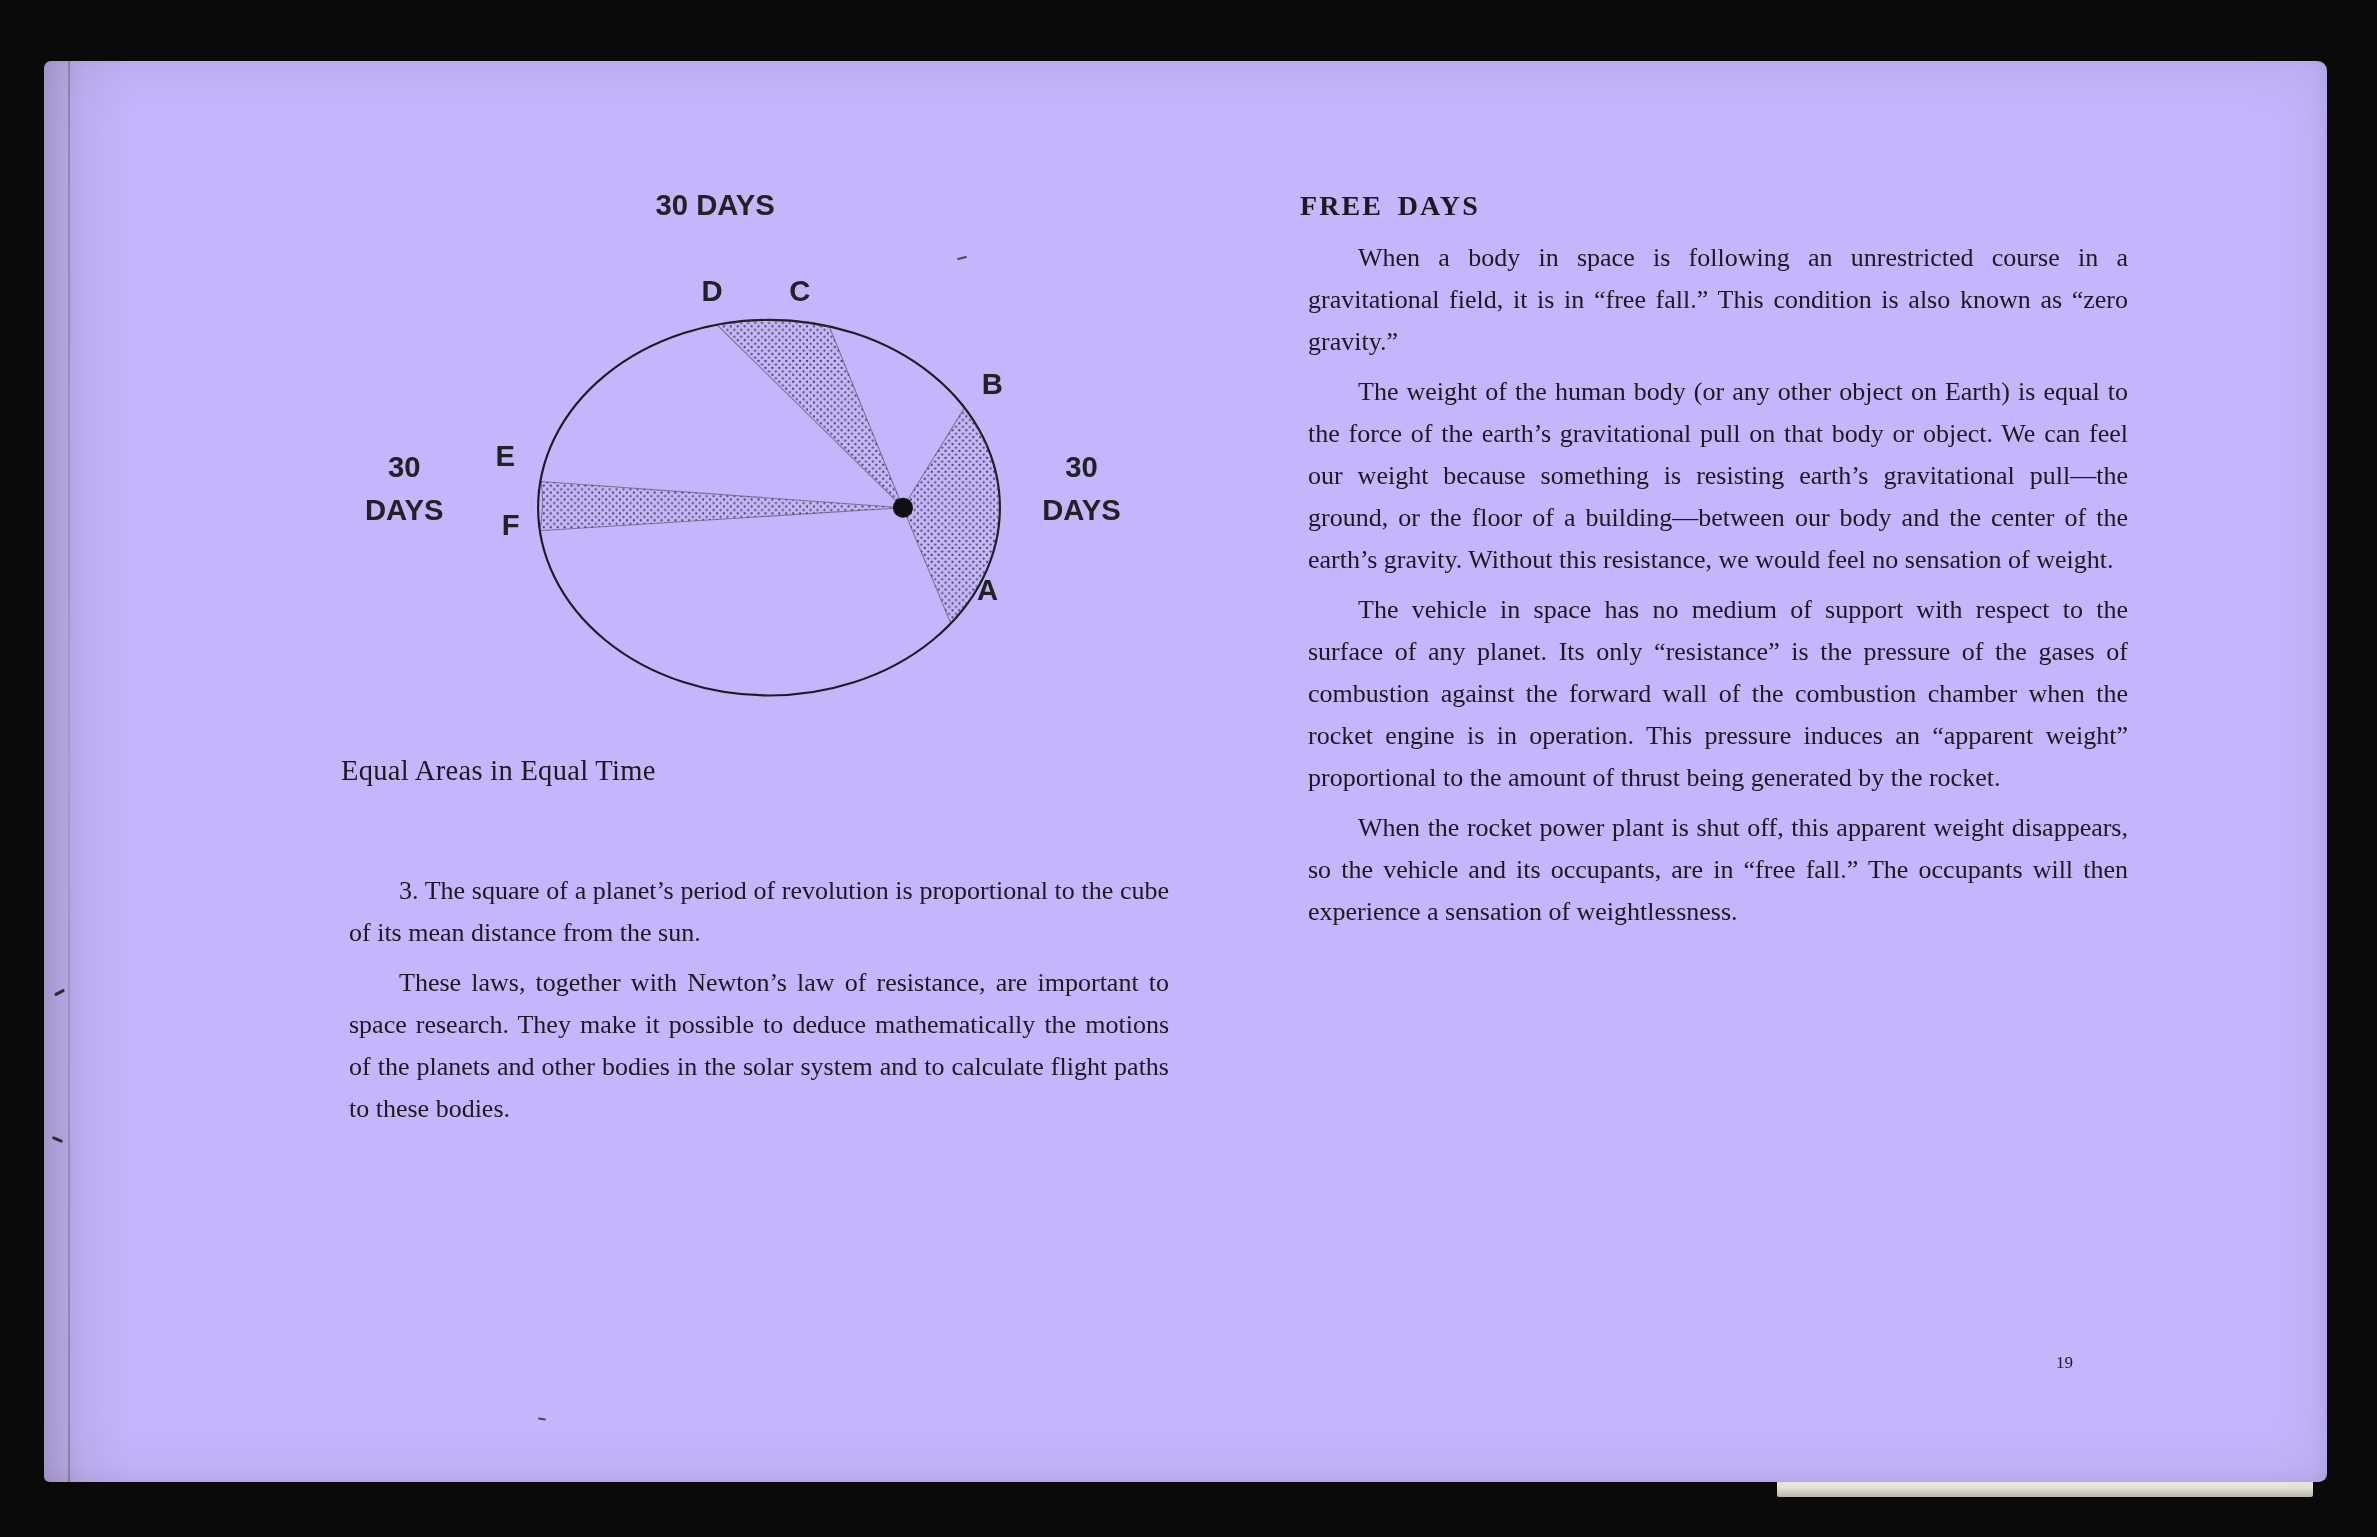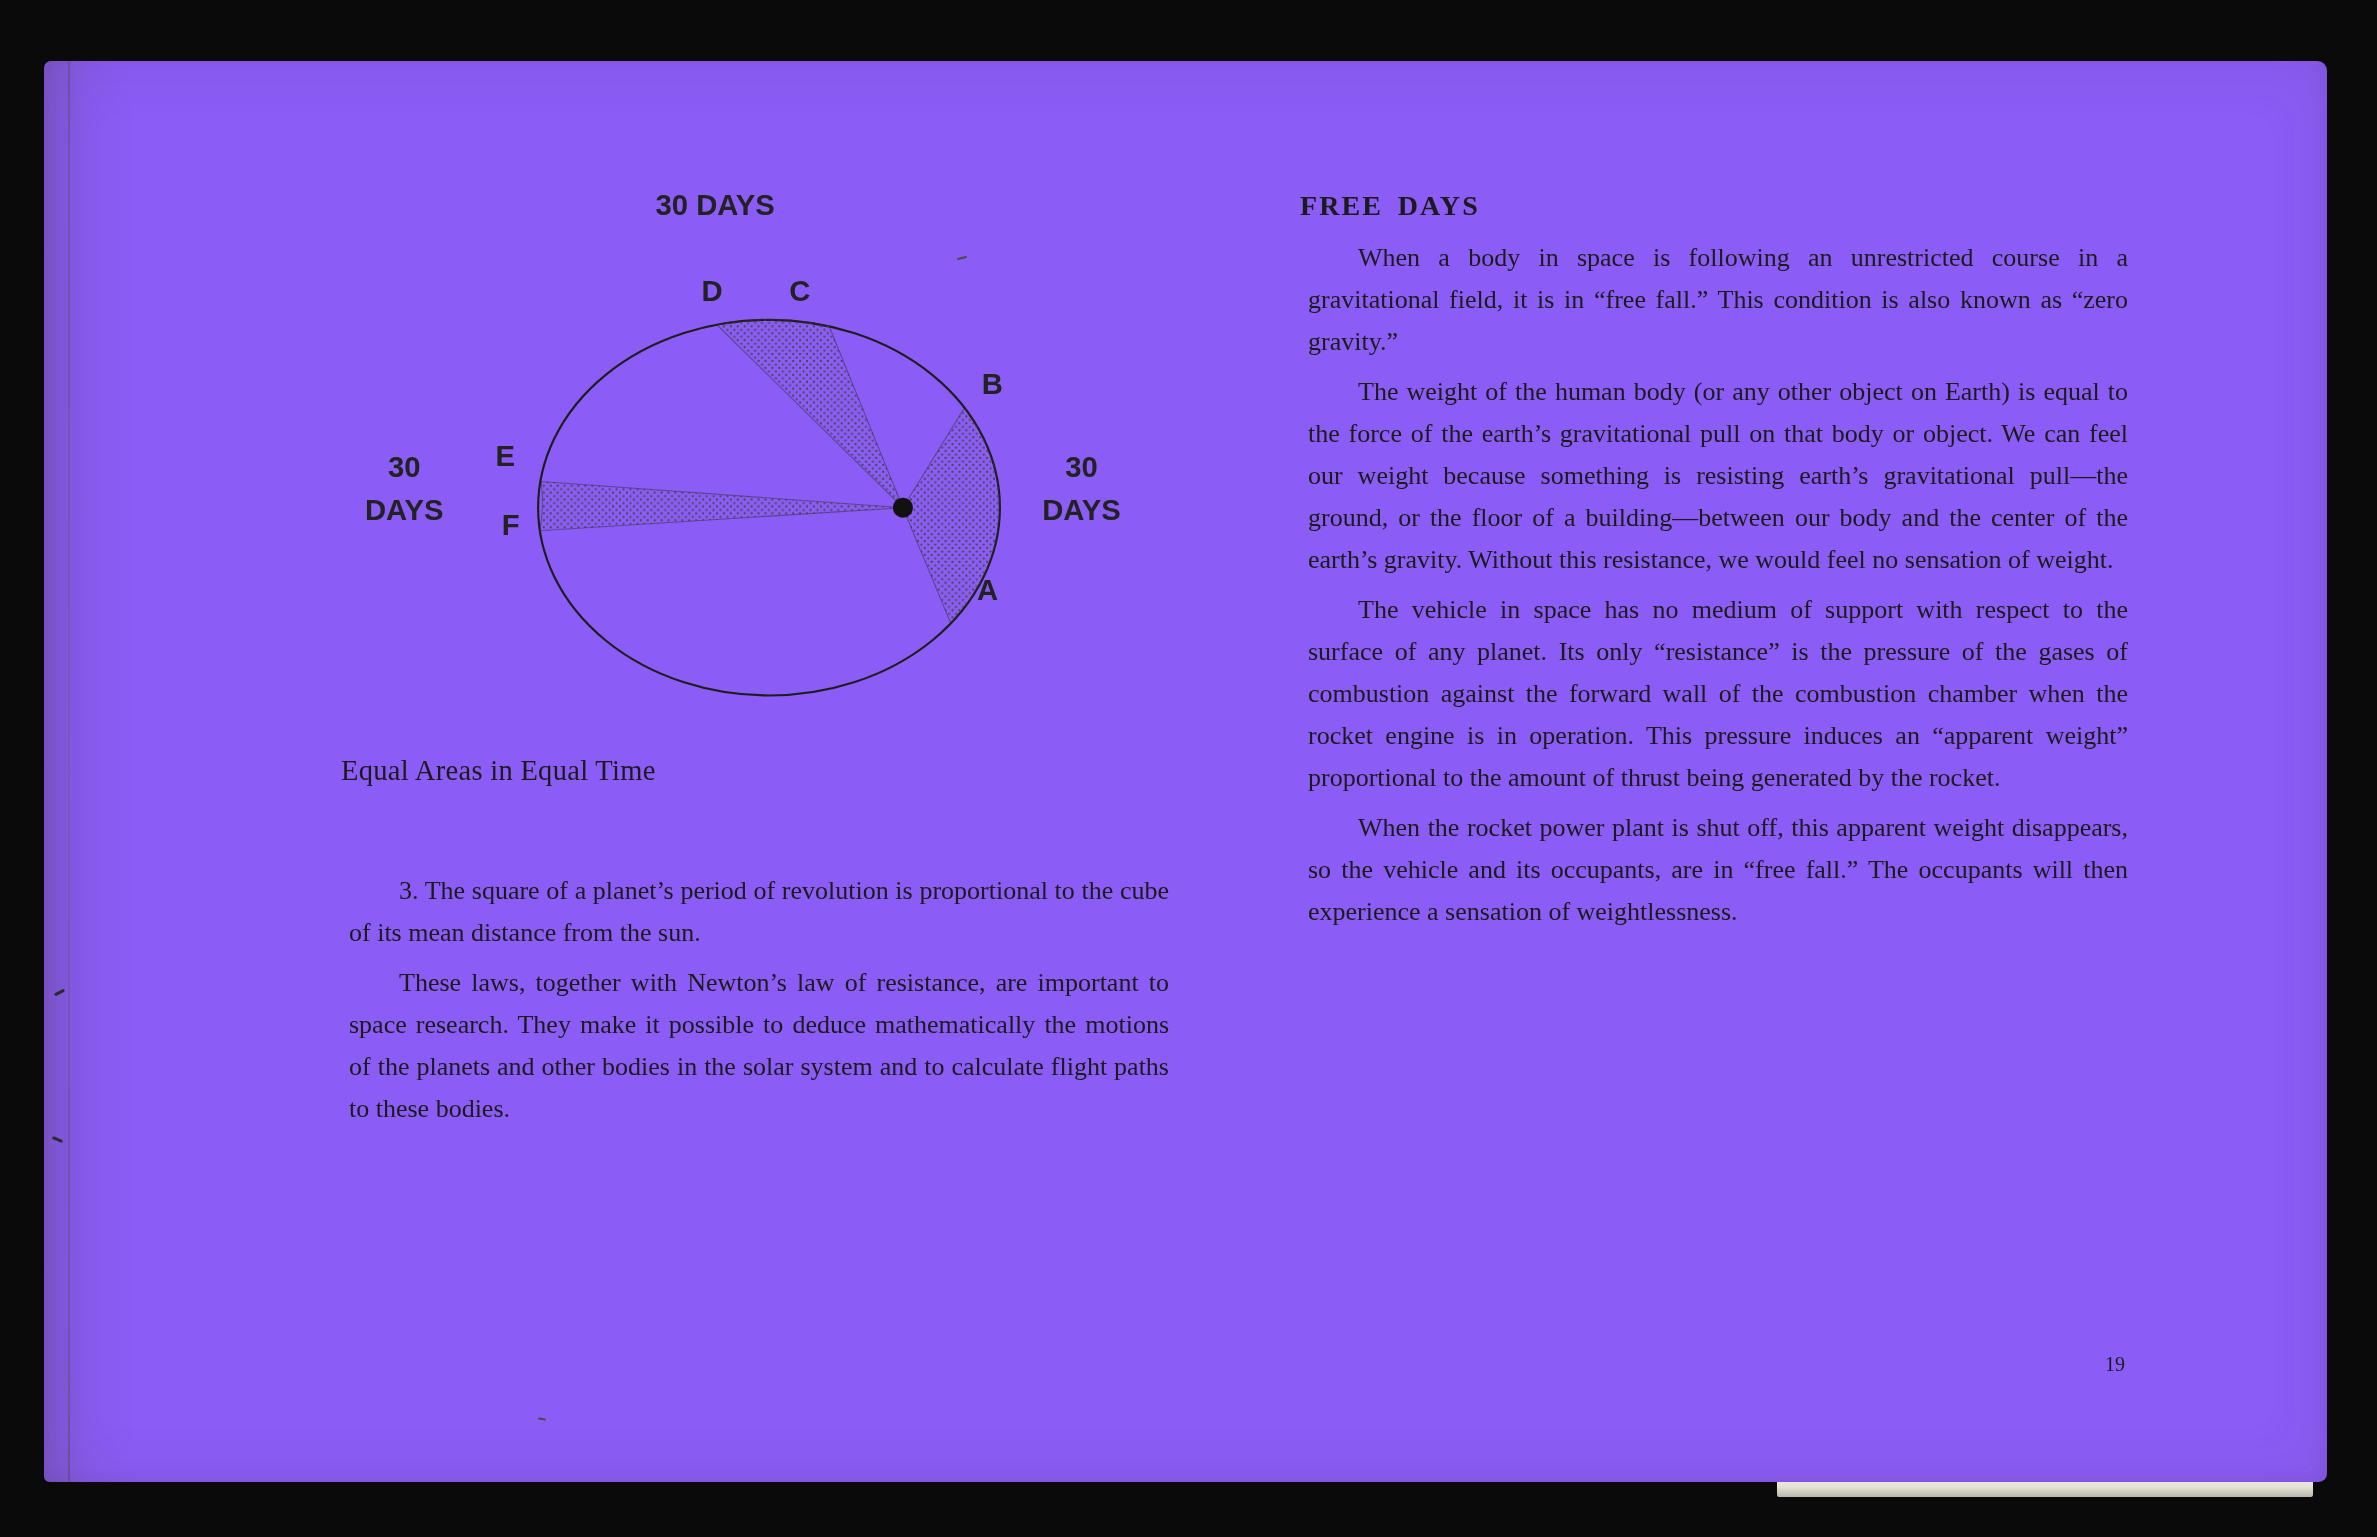--- a/index.html
+++ b/index.html
@@ -4,21 +4,21 @@
 <style>
   * { box-sizing: border-box; }
   html, body { margin: 0; padding: 0; background: #070707; }
   #canvas {
     position: relative; width: 2377px; height: 1538px;
     background: #0a0a0a; overflow: hidden;
     font-family: "Liberation Serif", serif; color: #1b1b1b;
   }
   .page {
     position: absolute; left: 44px; top: 61px; width: 2283px; height: 1421px;
-    background: #8b5cf6;
+    background: #c4b5fd;
     border-radius: 7px 9.7px 8.3px 5.6px;
     box-shadow: inset 0 0 62px rgba(70,60,40,0.10), inset -5.6px -4.2px 15.3px rgba(0,0,0,0.05);
     z-index: 2;
   }
   .spine {
     position: absolute; left: 0; top: 0; bottom: 0; width: 90px;
     background: linear-gradient(90deg, rgba(60,50,30,0.18) 0%, rgba(60,50,30,0.05) 45%, rgba(60,50,30,0) 100%);
     border-radius: 7px 0 0 5.6px;
   }
   .spine-line {
@@ -46,21 +46,21 @@
   }
   .col p { margin: 8px; text-indent: 50px; }
   .col-left  { left: 297px;  top: 801px; }
   .col-right { left: 1256px; top: 122px; }
   .heading {
     font-weight: 700; font-size: 28px; line-height: 46px;
     letter-spacing: 2.1px; word-spacing: 5.6px; text-align: left;
   }
   .page-number {
     position: absolute; left: 2012px; top: 1292px; width: 118px;
-    text-align: center; font-size: 20px;
+    text-align: left; font-size: 17px;
   }
   .stitch { position: absolute; background: #2a2a2a; z-index: 3; border-radius: 1.4px; }
   .stitch-1 { left: 9.7px; top: 930px; width: 11px; height: 2.8px; transform: rotate(-28deg); }
   .stitch-2 { left: 8.3px; top: 1077px; width: 11px; height: 2.8px; transform: rotate(22deg); }
   .speck { position: absolute; background: #4a4a42; z-index: 3; border-radius: 1.4px; }
   .speck-1 { left: 913px; top: 196px; width: 9.7px; height: 2.1px; transform: rotate(-14deg); }
   .speck-2 { left: 494px; top: 1357px; width: 8.3px; height: 2.1px; transform: rotate(8deg); }
 </style>
 </head>
 <body>

